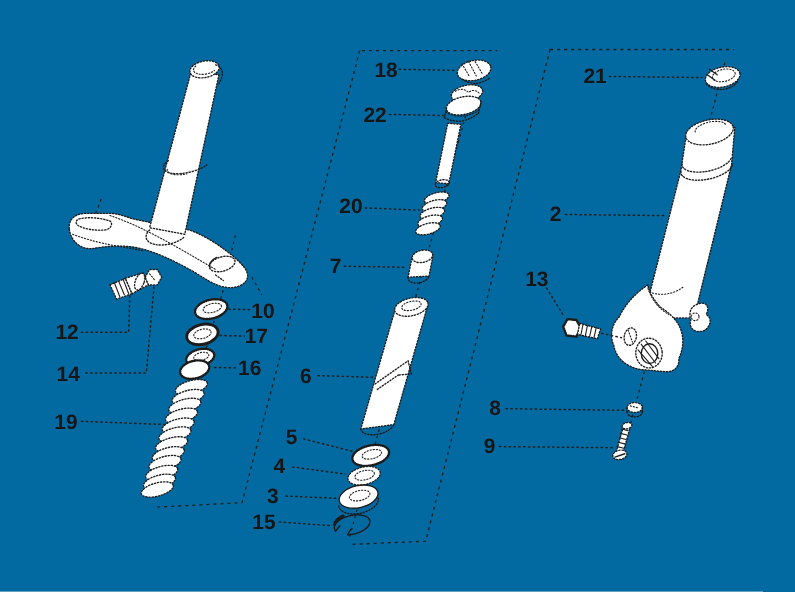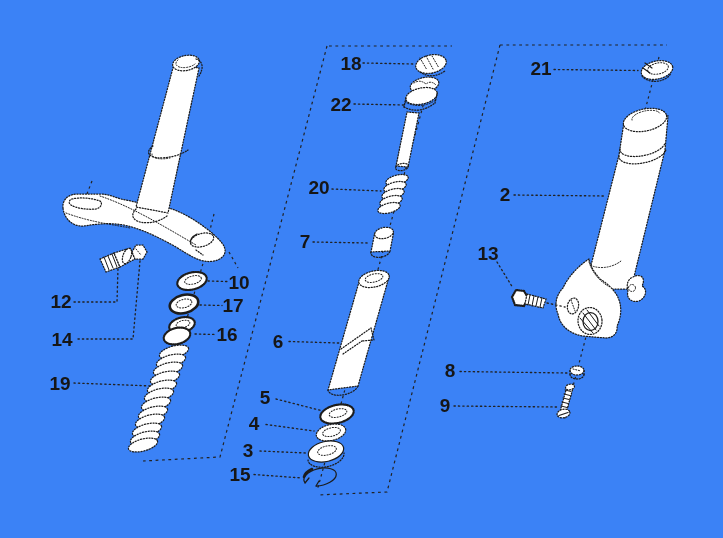--- a/index.html
+++ b/index.html
@@ -1,16 +1,16 @@
 <!DOCTYPE html>
 <html><head>
 <meta charset="utf-8">
 <style>
   html,body{margin:0;padding:0;background:#ffffff;}
-  .page{position:relative;width:723px;height:538px;background:#3b82f6;overflow:hidden;
+  .page{position:relative;width:723px;height:538px;background:#0369a1;overflow:hidden;
         font-family:"Liberation Sans",sans-serif;}
   svg{position:absolute;left:0;top:0;}
   
   .ink{fill:none;stroke:#1c1c1c;stroke-width:1.25;stroke-dasharray:1.1 1.7;stroke-linecap:round;}
   .inkfill{fill:#ffffff;stroke:#1c1c1c;stroke-width:1.25;stroke-dasharray:1.1 1.7;stroke-linecap:round;}
   .solid{stroke-dasharray:none;}
   .bold{stroke-width:2.6;}
   .knurl{stroke-width:2.2;stroke-dasharray:0.9 1.3;}
   .thin{stroke-width:1;}
   .lane{fill:none;stroke:#222222;stroke-width:1.2;stroke-dasharray:2.8 3.6;}

